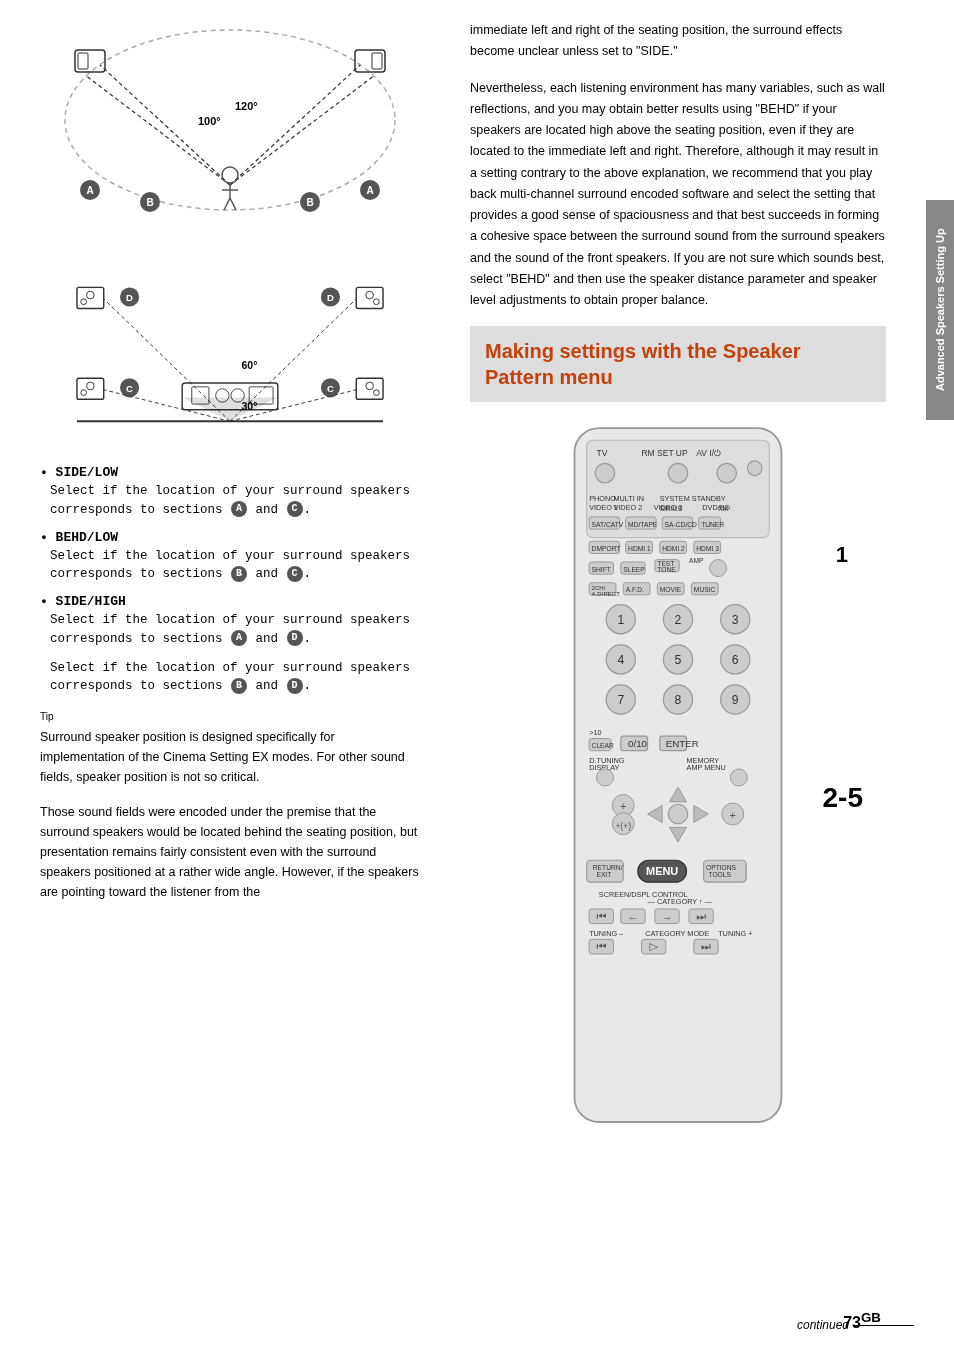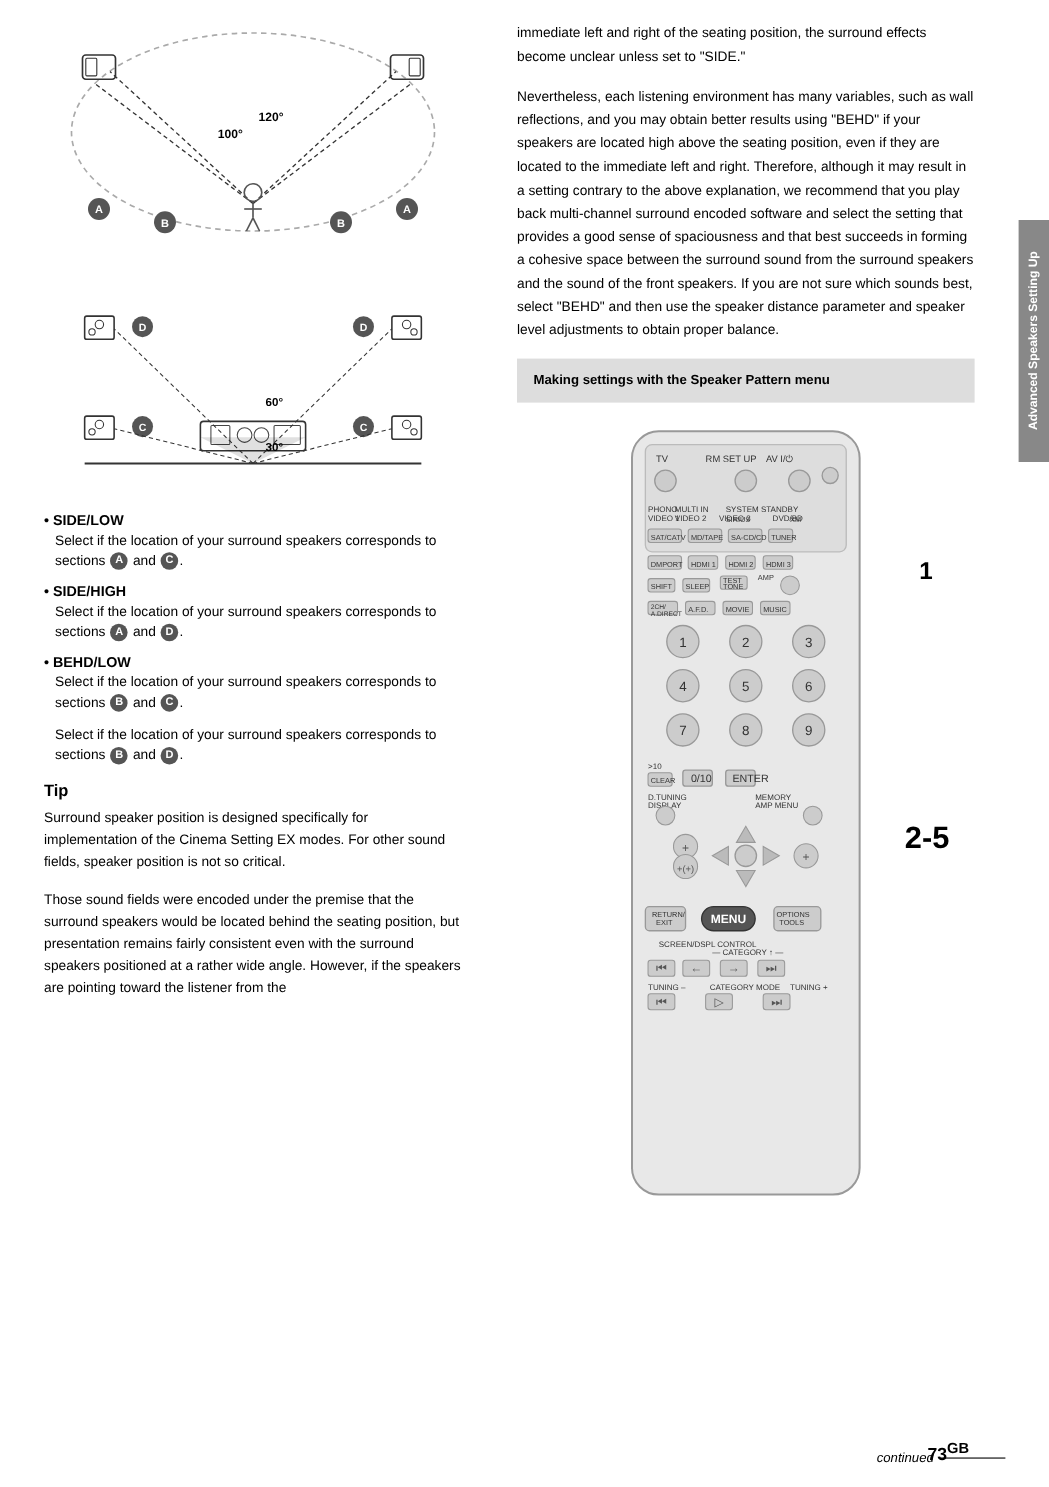--- a/index.html
+++ b/index.html
@@ -79,20 +79,21 @@
       height: 100%;
     }
 
     
     .bullet-section {
       padding: 0 10px;
     }
 
     .bullet-item {
       margin-bottom: 10px;
+      font-family: Liberation Mono, monospace;
     }
 
     .bullet-title {
       font-weight: bold;
       font-size: 13px;
       margin-bottom: 2px;
     }
 
     .bullet-desc {
       font-size: 12.5px;
@@ -115,22 +116,22 @@
       vertical-align: middle;
     }
 
     
     .tip-section {
       margin-top: 15px;
       padding: 0 10px;
     }
 
     .tip-title {
-      font-weight: bold;
-      font-size: 15px;
+      font-weight: normal;
+      font-size: 10px;
       margin-bottom: 5px;
     }
 
     .tip-text {
       font-size: 12.5px;
       line-height: 1.6;
     }
 
     
     .right-text {
@@ -140,24 +141,24 @@
     }
 
     
     .section-heading-box {
       background: #ddd;
       padding: 12px 15px;
       margin-bottom: 20px;
     }
 
     .section-heading-box h2 {
-      font-size: 12px;
+      font-size: 20px;
       font-weight: bold;
       line-height: 1.3;
-      color: #000000;
+      color: #c2410c;
     }
 
     
     .remote-area {
       position: relative;
       width: 280px;
       margin: 0 auto;
     }
 
     .remote-svg {
@@ -312,36 +313,36 @@
         <div class="bullet-title">• SIDE/LOW</div>
         <div class="bullet-desc">
           <span>Select if the location of your surround speakers corresponds to sections</span>
           <span class="circle-label">A</span>
           and
           <span class="circle-label">C</span>.
         </div>
       </div>
 
       <div class="bullet-item">
+        <div class="bullet-title">• BEHD/LOW</div>
+        <div class="bullet-desc">
+          <span>Select if the location of your surround speakers corresponds to sections</span>
+          <span class="circle-label">B</span>
+          and
+          <span class="circle-label">C</span>.
+        </div>
+      </div>
+
+      <div class="bullet-item">
         <div class="bullet-title">• SIDE/HIGH</div>
         <div class="bullet-desc">
           <span>Select if the location of your surround speakers corresponds to sections</span>
           <span class="circle-label">A</span>
           and
           <span class="circle-label">D</span>.
-        </div>
-      </div>
-
-      <div class="bullet-item">
-        <div class="bullet-title">• BEHD/LOW</div>
-        <div class="bullet-desc">
-          <span>Select if the location of your surround speakers corresponds to sections</span>
-          <span class="circle-label">B</span>
-          and
-          <span class="circle-label">C</span>.
         </div>
       </div>
 
       <div class="bullet-item">
         <div class="bullet-desc">
           <span>Select if the location of your surround speakers corresponds to sections</span>
           <span class="circle-label">B</span>
           and
           <span class="circle-label">D</span>.
         </div>

